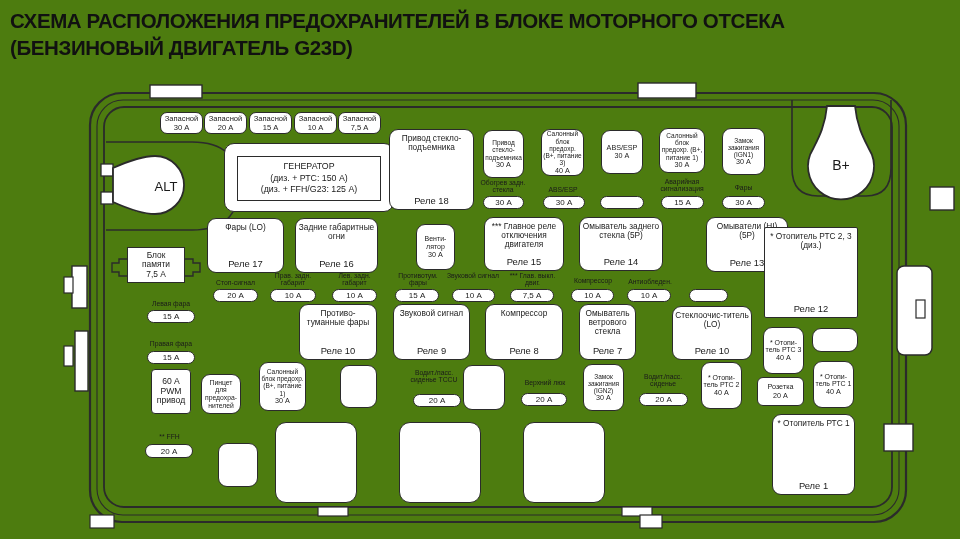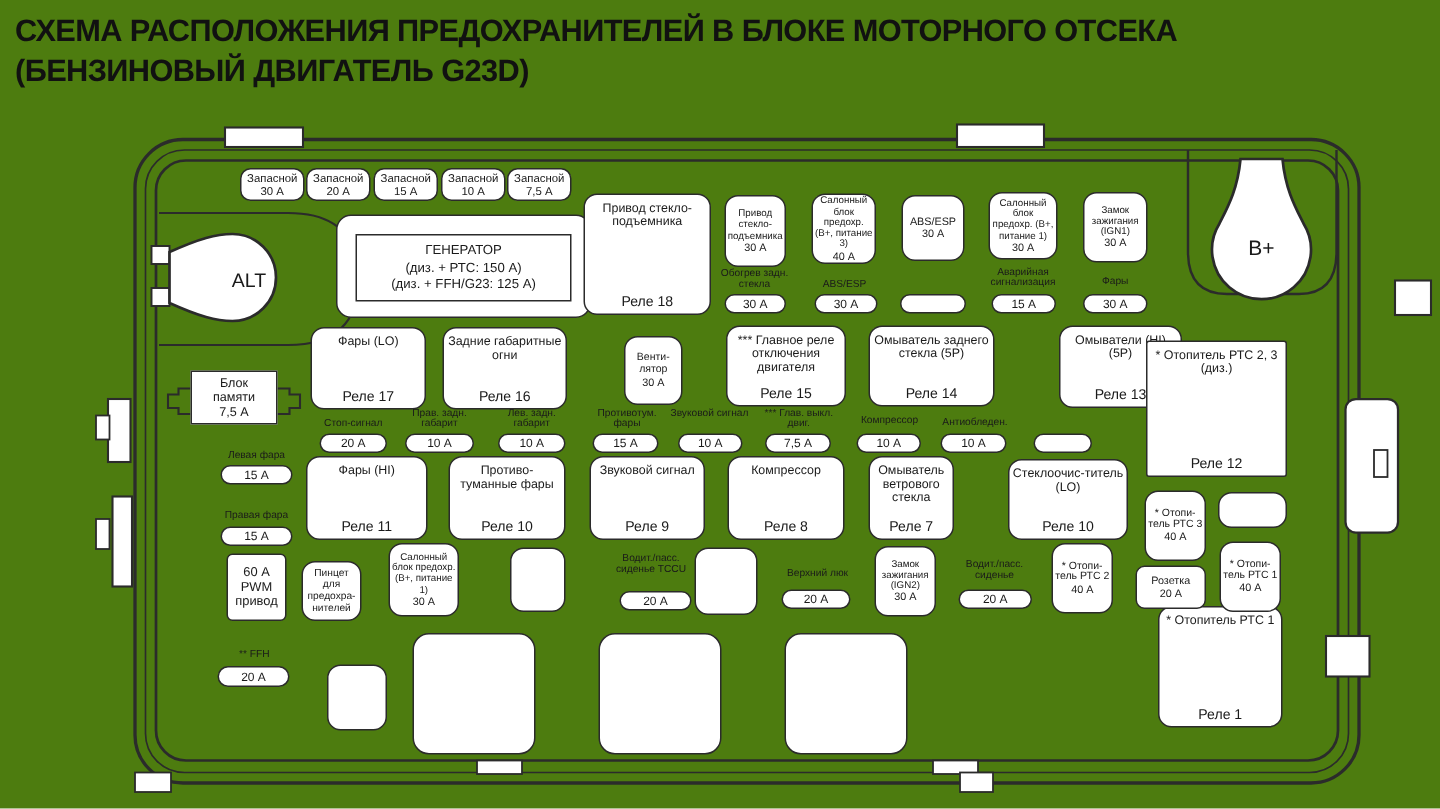--- a/index.html
+++ b/index.html
@@ -132,45 +132,41 @@
       <span class="r">Реле 14</span>
     </div>
   <div class="abs rl" style="left:671px;top:217px;width:82px;height:55px;margin-left:35px;">
     <span class="t">Омыватели (HI) (5Р)</span>
       <span class="r">Реле 13</span>
     </div>
   <div class="abs rl" style="left:764px;top:227px;width:94px;height:91px;border-radius:2px;">
     <span class="t">* Отопитель РТС 2, 3 (диз.)</span>
       <span class="r">Реле 12</span>
     </div>
-  <div class="abs rl" style="left:204px;top:304px;width:81px;height:56px;">
-    <span class="t">Фары (HI)</span>
-      <span class="r">Реле 11</span>
-    </div>
   <div class="abs rl" style="left:299px;top:304px;width:78px;height:56px;">
     <span class="t">Противо-туманные фары</span>
       <span class="r">Реле 10</span>
     </div>
   <div class="abs rl" style="left:393px;top:304px;width:77px;height:56px;">
     <span class="t">Звуковой сигнал</span>
       <span class="r">Реле 9</span>
     </div>
   <div class="abs rl" style="left:485px;top:304px;width:78px;height:56px;">
     <span class="t">Компрессор</span>
       <span class="r">Реле 8</span>
     </div>
   <div class="abs rl" style="left:579px;top:304px;width:57px;height:56px;">
     <span class="t">Омыватель ветрового стекла</span>
       <span class="r">Реле 7</span>
     </div>
   <div class="abs rl" style="left:672px;top:306px;width:80px;height:54px;">
     <span class="t">Стеклоочис-титель (LO)</span>
       <span class="r">Реле 10</span>
     </div>
-  <div class="abs rl" style="left:772px;top:404px;width:83px;height:81px;">
+  <div class="abs rl" style="left:772px;top:414px;width:83px;height:81px;">
     <span class="t">* Отопитель РТС 1</span>
       <span class="r">Реле 1</span>
     </div>
 
   <div class="abs fb" style="left:483px;top:130px;width:41px;height:48px;">
     <span>Привод стекло-подъемника</span>
       <span class="a">30 А</span>
     </div>
   <div class="abs fb" style="left:541px;top:129px;width:43px;height:47px;">
     <span>Салонный блок предохр. (B+, питание 3)</span>

